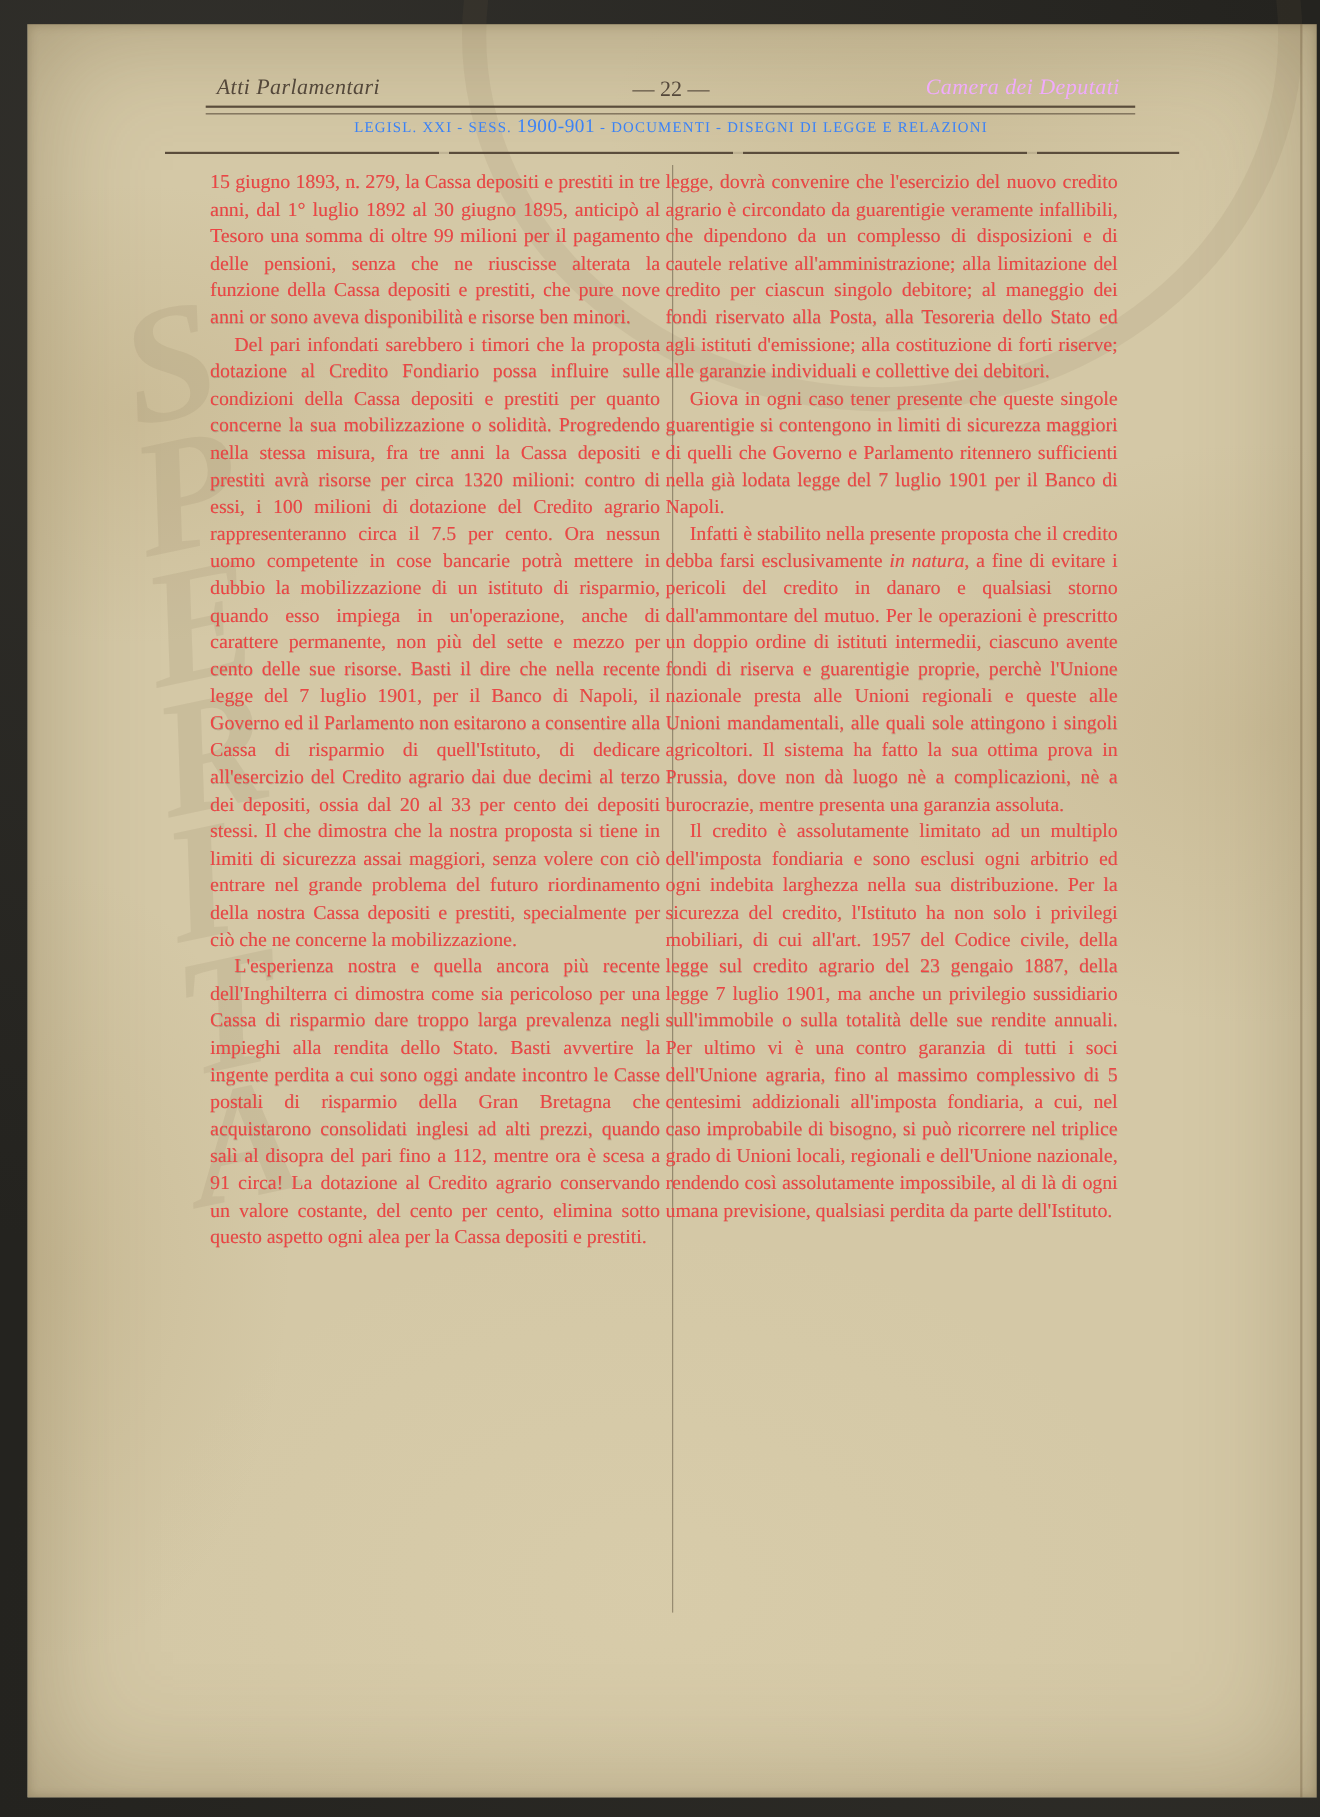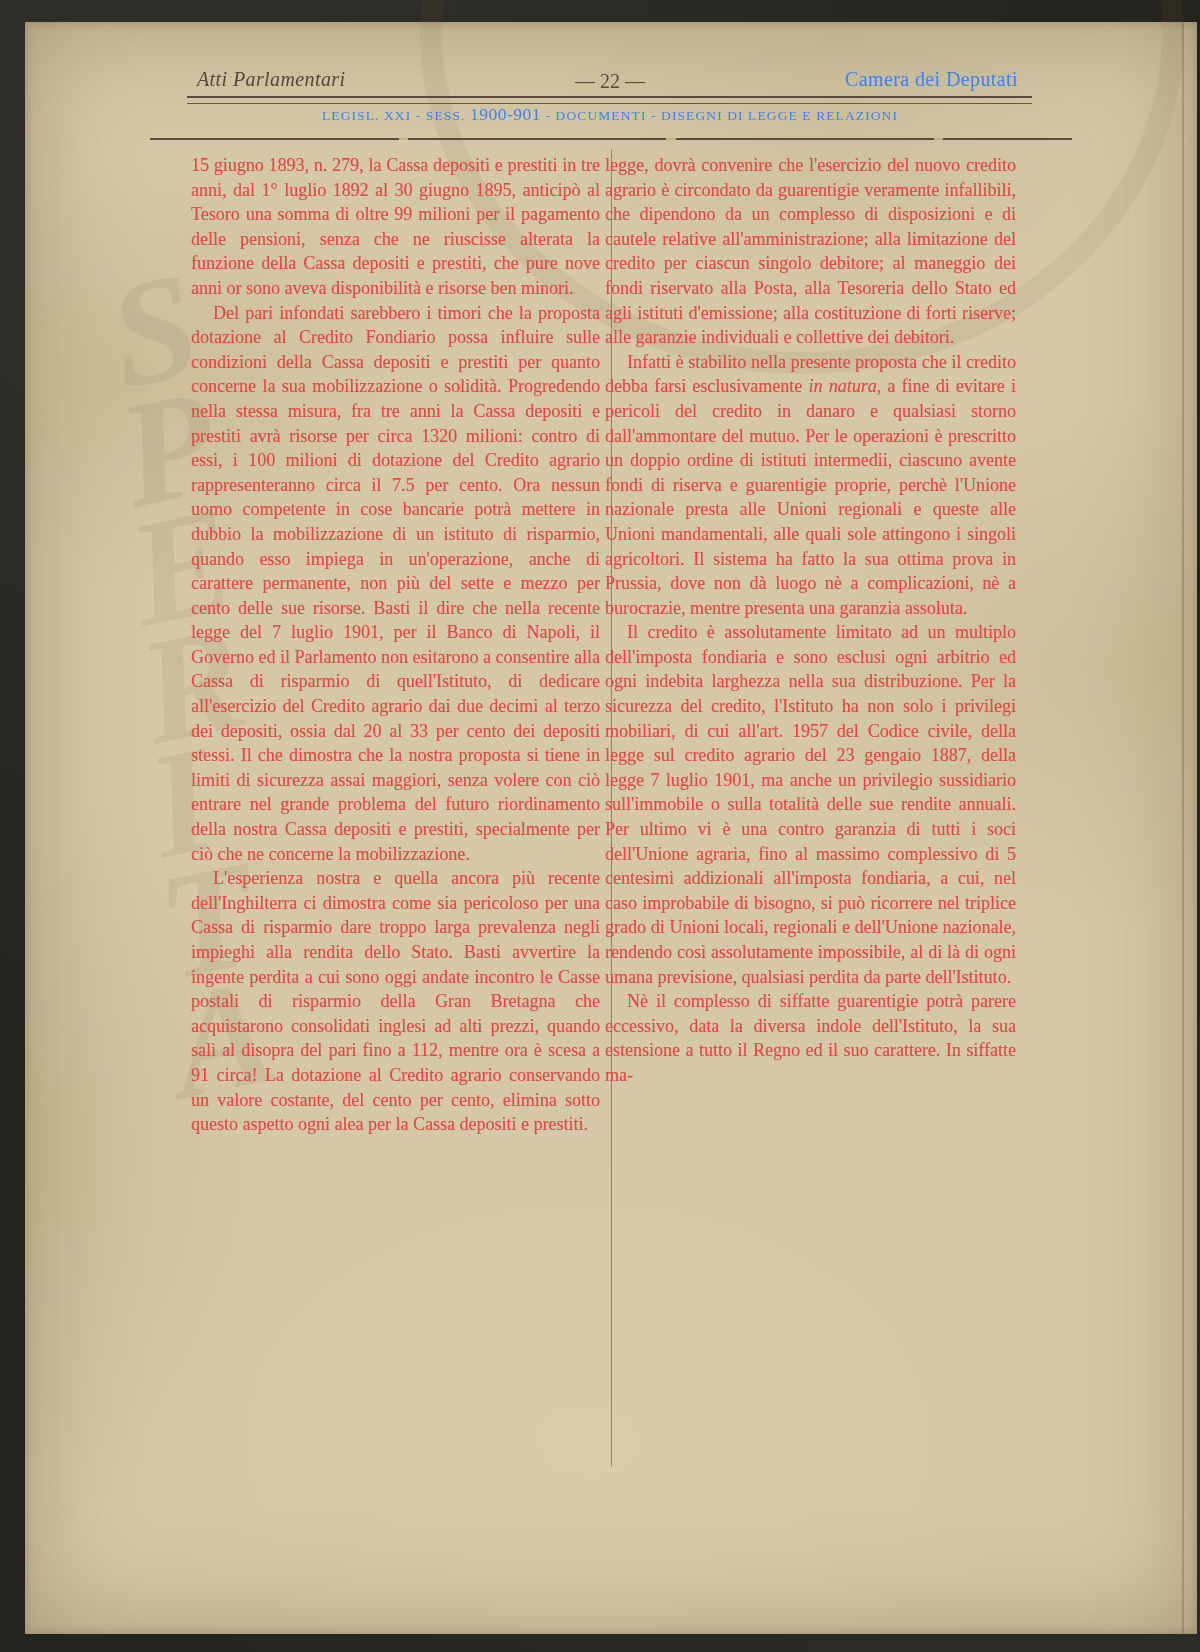--- a/index.html
+++ b/index.html
@@ -40,22 +40,22 @@
   }
   .header-left{
     position:absolute;left:197px;top:68px;font-style:italic;font-size:20px;
     color:#54483a;letter-spacing:0.4px;
   }
   .header-center{
     position:absolute;left:555px;top:70px;width:110px;text-align:center;
     font-size:20px;color:#54483a;
   }
   .header-right{
-    position:absolute;right:182px;top:68px;font-size:20px;
-    color:#3b82f6;letter-spacing:0.4px;
+    position:absolute;right:182px;top:68px;font-style:italic;font-size:20px;
+    color:#f0abfc;letter-spacing:0.4px;
   }
   .rule-double{
     position:absolute;left:187px;top:96px;width:845px;height:5px;
     border-top:2.5px solid rgba(84,70,54,0.95);
     border-bottom:1.3px solid rgba(84,70,54,0.85);
   }
   .subheader{
     position:absolute;left:150px;top:104px;width:920px;text-align:center;
     font-size:13.5px;letter-spacing:1.1px;color:#3b82f6;white-space:nowrap;
   }
@@ -113,16 +113,16 @@
 
 <div class="col-divider"></div>
 
 <div class="col col-left">
     <p class=""><span>15 giugno 1893, n. 279, la Cassa depositi e prestiti in tre anni, dal 1° luglio 1892 al 30 giugno 1895, anticipò al Tesoro una somma di oltre 99 milioni per il pagamento delle pensioni, senza che ne riuscisse alterata la funzione della Cassa depositi e prestiti, che pure nove anni or sono aveva disponibilità e risorse ben minori.</span></p>
     <p class="indent"><span>Del pari infondati sarebbero i timori che la proposta dotazione al Credito Fondiario possa influire sulle condizioni della Cassa depositi e prestiti per quanto concerne la sua mobilizzazione o solidità. Progredendo nella stessa misura, fra tre anni la Cassa depositi e prestiti avrà risorse per circa 1320 milioni: contro di essi, i 100 milioni di dotazione del Credito agrario rappresenteranno circa il 7.5 per cento. Ora nessun uomo competente in cose bancarie potrà mettere in dubbio la mobilizzazione di un istituto di risparmio, quando esso impiega in un'operazione, anche di carattere permanente, non più del sette e mezzo per cento delle sue risorse. Basti il dire che nella recente legge del 7 luglio 1901, per il Banco di Napoli, il Governo ed il Parlamento non esitarono a consentire alla Cassa di risparmio di quell'Istituto, di dedicare all'esercizio del Credito agrario dai due decimi al terzo dei depositi, ossia dal 20 al 33 per cento dei depositi stessi. Il che dimostra che la nostra proposta si tiene in limiti di sicurezza assai maggiori, senza volere con ciò entrare nel grande problema del futuro riordinamento della nostra Cassa depositi e prestiti, specialmente per ciò che ne concerne la mobilizzazione.</span></p>
     <p class="indent"><span>L'esperienza nostra e quella ancora più recente dell'Inghilterra ci dimostra come sia pericoloso per una Cassa di risparmio dare troppo larga prevalenza negli impieghi alla rendita dello Stato. Basti avvertire la ingente perdita a cui sono oggi andate incontro le Casse postali di risparmio della Gran Bretagna che acquistarono consolidati inglesi ad alti prezzi, quando salì al disopra del pari fino a 112, mentre ora è scesa a 91 circa! La dotazione al Credito agrario conservando un valore costante, del cento per cento, elimina sotto questo aspetto ogni alea per la Cassa depositi e prestiti.</span></p>
   </div>
 <div class="col col-right">
     <p class=""><span>legge, dovrà convenire che l'esercizio del nuovo credito agrario è circondato da guarentigie veramente infallibili, che dipendono da un complesso di disposizioni e di cautele relative all'amministrazione; alla limitazione del credito per ciascun singolo debitore; al maneggio dei fondi riservato alla Posta, alla Tesoreria dello Stato ed agli istituti d'emissione; alla costituzione di forti riserve; alle garanzie individuali e collettive dei debitori.</span></p>
+    <p class="indent"><span>Giova in ogni caso tener presente che queste singole guarentigie si contengono in limiti di sicurezza maggiori di quelli che Governo e Parlamento ritennero sufficienti nella già lodata legge del 7 luglio 1901 per il Banco di Napoli.</span></p>
     <p class="indent"><span>Infatti è stabilito nella presente proposta che il credito debba farsi esclusivamente </span><i>in natura</i><span>, a fine di evitare i pericoli del credito in danaro e qualsiasi storno dall'ammontare del mutuo. Per le operazioni è prescritto un doppio ordine di istituti intermedii, ciascuno avente fondi di riserva e guarentigie proprie, perchè l'Unione nazionale presta alle Unioni regionali e queste alle Unioni mandamentali, alle quali sole attingono i singoli agricoltori. Il sistema ha fatto la sua ottima prova in Prussia, dove non dà luogo nè a complicazioni, nè a burocrazie, mentre presenta una garanzia assoluta.</span></p>
     <p class="indent"><span>Il credito è assolutamente limitato ad un multiplo dell'imposta fondiaria e sono esclusi ogni arbitrio ed ogni indebita larghezza nella sua distribuzione. Per la sicurezza del credito, l'Istituto ha non solo i privilegi mobiliari, di cui all'art. 1957 del Codice civile, della legge sul credito agrario del 23 gengaio 1887, della legge 7 luglio 1901, ma anche un privilegio sussidiario sull'immobile o sulla totalità delle sue rendite annuali. Per ultimo vi è una contro garanzia di tutti i soci dell'Unione agraria, fino al massimo complessivo di 5 centesimi addizionali all'imposta fondiaria, a cui, nel caso improbabile di bisogno, si può ricorrere nel triplice grado di Unioni locali, regionali e dell'Unione nazionale, rendendo così assolutamente impossibile, al di là di ogni umana previsione, qualsiasi perdita da parte dell'Istituto.</span></p>
-    <p class="indent"><span>Nè il complesso di siffatte guarentigie potrà parere eccessivo, data la diversa indole dell'Istituto, la sua estensione a tutto il Regno ed il suo carattere. In siffatte ma-</span></p>
   </div>
 
 </body></html>

